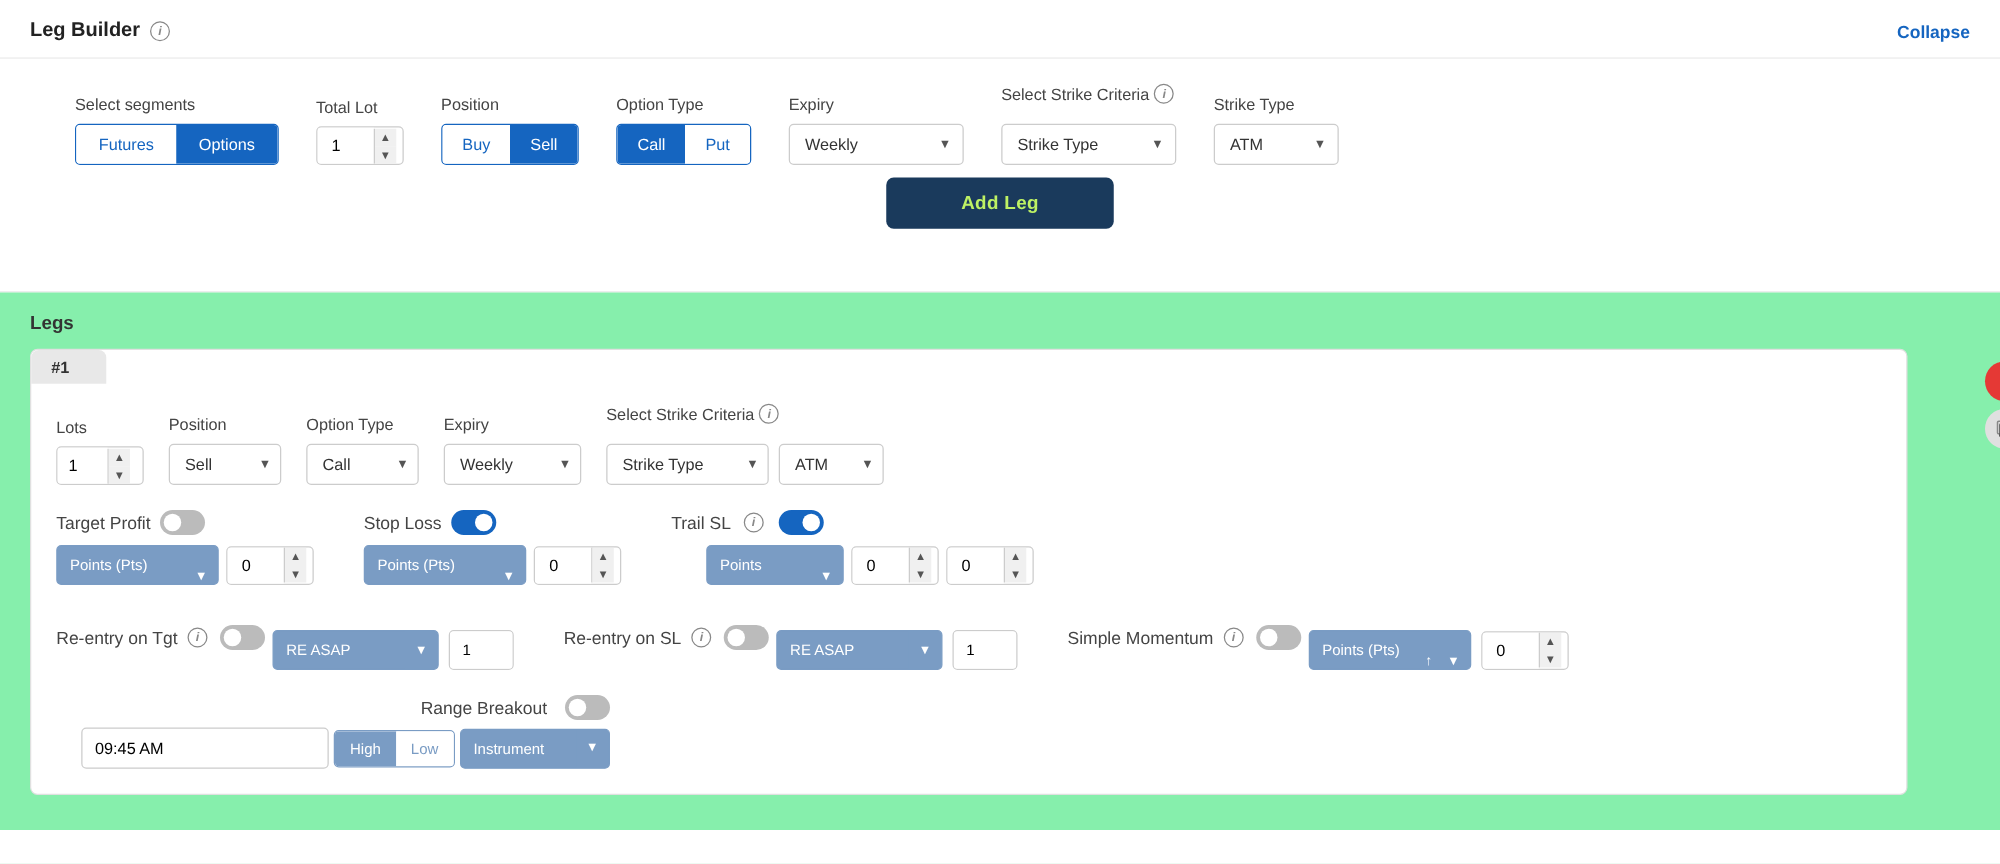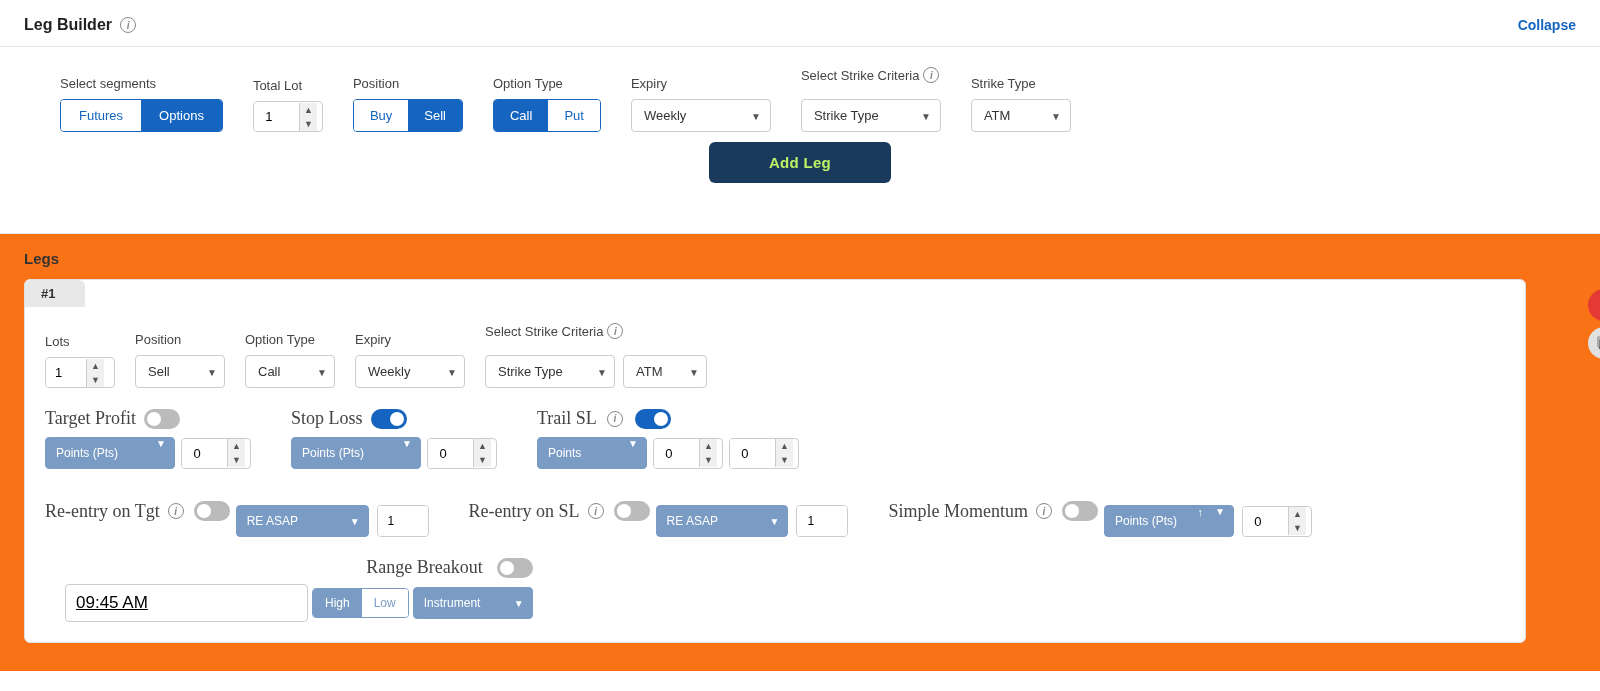--- a/index.html
+++ b/index.html
@@ -50,21 +50,21 @@
     .strike-label-row { display: flex; align-items: center; gap: 4px; margin-bottom: 8px; }
 
     
     .add-leg-section { display: flex; justify-content: center; padding: 10px 0 20px; }
     .add-leg-btn { background: #1a3a5c; color: #bef264; border: none; border-radius: 6px; padding: 12px 60px; font-size: 15px; font-weight: 600; cursor: pointer; letter-spacing: 0.3px; }
 
     
     .section-divider { border: none; border-top: 1px solid #e8e8e8; margin: 0; }
 
     
-    .legs-section { background: #f97316; padding: 16px 24px; }
+    .legs-section { background: #86efac; padding: 16px 24px; }
     .legs-title { font-size: 15px; font-weight: 600; color: #333; margin-bottom: 12px; }
 
     
     .leg-card { background: #fff; border: 1px solid #e0e0e0; border-radius: 6px; position: relative; margin-bottom: 12px; }
     .leg-card-header { background: #e8e8e8; padding: 6px 16px; border-radius: 6px 6px 0 0; display: flex; align-items: center; width: fit-content; min-width: 60px; }
     .leg-number { font-size: 13px; font-weight: 600; color: #333; }
 
     
     .side-actions { position: absolute; right: -44px; top: 10px; display: flex; flex-direction: column; gap: 6px; }
     .action-circle { width: 32px; height: 32px; border-radius: 50%; border: none; cursor: pointer; display: flex; align-items: center; justify-content: center; font-size: 14px; }
@@ -72,51 +72,51 @@
     .copy-circle { background: #e0e0e0; color: #555; }
 
     
     .leg-body { padding: 16px 20px 20px; }
     .leg-row1 { display: flex; align-items: flex-end; gap: 20px; flex-wrap: wrap; margin-bottom: 20px; }
     .leg-row2 { display: flex; align-items: flex-start; gap: 40px; flex-wrap: wrap; margin-bottom: 16px; }
     .leg-row3 { display: flex; align-items: flex-start; gap: 20px; flex-wrap: wrap; }
 
     
     .toggle-group { display: flex; align-items: center; gap: 8px; margin-bottom: 8px; }
-    .toggle-label { font-size: 18px; color: #444; font-family: Liberation Serif, serif; }
+    .toggle-label { font-size: 14px; color: #444; }
     .toggle-switch { position: relative; width: 36px; height: 20px; cursor: pointer; }
     .toggle-switch input { opacity: 0; width: 0; height: 0; }
     .toggle-slider { position: absolute; top: 0; left: 0; right: 0; bottom: 0; border-radius: 20px; background: #bbb; transition: 0.2s; }
     .toggle-slider:before { content: ''; position: absolute; width: 14px; height: 14px; border-radius: 50%; background: #fff; top: 3px; left: 3px; transition: 0.2s; }
     .toggle-switch.on .toggle-slider { background: #1565c0; }
     .toggle-switch.on .toggle-slider:before { transform: translateX(16px); }
 
     
-    .points-select-wrap { display: flex; align-items: flex-start; border: 1.5px solid #7a9cc4; border-radius: 4px; background: #7a9cc4; overflow: hidden; min-width: 130px; }
+    .points-select-wrap { display: flex; align-items: flex-end; border: 1.5px solid #7a9cc4; border-radius: 4px; background: #7a9cc4; overflow: hidden; min-width: 130px; }
     .points-select { appearance: none; border: none; background: #7a9cc4; color: #fff; padding: 8px 10px; font-size: 12px; font-weight: 500; cursor: pointer; outline: none; flex: 1; }
     .points-arrow { color: #fff; padding: 0 8px; font-size: 10px; pointer-events: none; }
 
     .small-input-wrap { display: flex; align-items: center; border: 1.5px solid #ccc; border-radius: 4px; overflow: hidden; width: 70px; }
     .small-input-wrap input { width: 45px; border: none; outline: none; padding: 7px 8px; font-size: 13px; text-align: center; background: #fff; }
 
     
     .reentry-block { display: flex; flex-direction: row; gap: 6px; }
     .reentry-toggle-row { display: flex; align-items: center; gap: 6px; }
     .reentry-dropdown-row { display: flex; align-items: center; gap: 8px; margin-top: 20px; }
     .re-select-wrap { display: flex; align-items: center; border: 1.5px solid #7a9cc4; border-radius: 4px; background: #7a9cc4; overflow: hidden; min-width: 120px; }
     .re-select { appearance: none; border: none; background: #7a9cc4; color: #fff; padding: 8px 10px; font-size: 12px; font-weight: 500; cursor: pointer; outline: none; flex: 1; }
     .re-arrow { color: #fff; padding: 0 8px; font-size: 10px; pointer-events: none; }
     .small-dropdown-wrap { border: 1.5px solid #ccc; border-radius: 4px; overflow: hidden; }
     .small-dropdown { appearance: none; border: none; padding: 8px 24px 8px 10px; font-size: 12px; background: #fff; cursor: pointer; outline: none; min-width: 50px; }
 
     
     .range-block { display: flex; flex-direction: column; gap: 6px; }
     .range-toggle-row { display: flex; align-items: center; gap: 6px; }
     .range-dropdown-row { display: flex; align-items: center; gap: 4px; }
-    .time-input { border: 1.5px solid #ccc; border-radius: 4px; padding: 8px 10px; font-size: 17px; min-width: 90px; outline: none; text-decoration: underline; }
+    .time-input { border: 1.5px solid #ccc; border-radius: 4px; padding: 8px 10px; font-size: 13px; min-width: 90px; outline: none; }
     .high-low-group { display: flex; border: 1.5px solid #7a9cc4; border-radius: 4px; overflow: hidden; }
     .hl-btn { padding: 7px 12px; font-size: 12px; font-weight: 400; cursor: pointer; border: none; }
     .hl-btn.active { background: #7a9cc4; color: #fff; }
     .hl-btn:not(.active) { background: #fff; color: #7a9cc4; }
     .instrument-select-wrap { display: flex; align-items: center; border: 1.5px solid #7a9cc4; border-radius: 4px; background: #7a9cc4; overflow: hidden; min-width: 120px; }
     .instrument-select { appearance: none; border: none; background: #7a9cc4; color: #fff; padding: 8px 10px; font-size: 12px; font-weight: 500; cursor: pointer; outline: none; flex: 1; }
     .instrument-arrow { color: #fff; padding: 0 8px; font-size: 10px; pointer-events: none; }
 
     
     .leg-select-wrap { position: relative; display: inline-flex; align-items: center; }
@@ -376,21 +376,21 @@
             <div>
               <div class="toggle-group">
                 <span class="toggle-label">Trail SL</span>
                 <span class="info-icon" style="margin-left:2px;">i</span>
                 <label class="toggle-switch on" style="margin-left:4px;">
                   <input type="checkbox" checked="" style="">
                   <span class="toggle-slider"></span>
                 </label>
               </div>
               <div style="display:flex; gap:6px; align-items:center;">
-                <div class="points-select-wrap" style="min-width:100px;">
+                <div class="points-select-wrap" style="min-width:100px;margin-left:28px;">
                   <select class="points-select">
                     <option>Points</option>
                     <option>Percentage</option>
                   </select>
                   <span class="points-arrow">▼</span>
                 </div>
                 <div class="trail-inputs">
                   <div class="small-input-wrap">
                     <input type="number" value="0" class="leg-number-input" style="">
                     <div class="leg-spinners">

